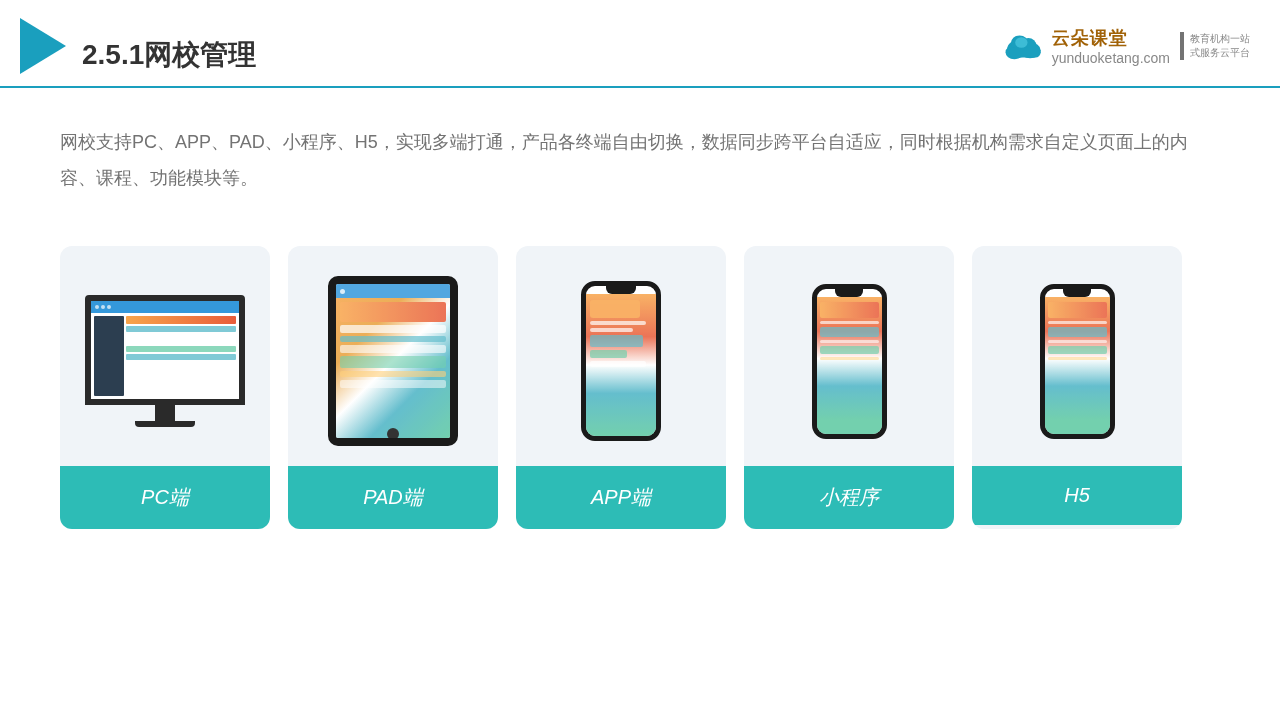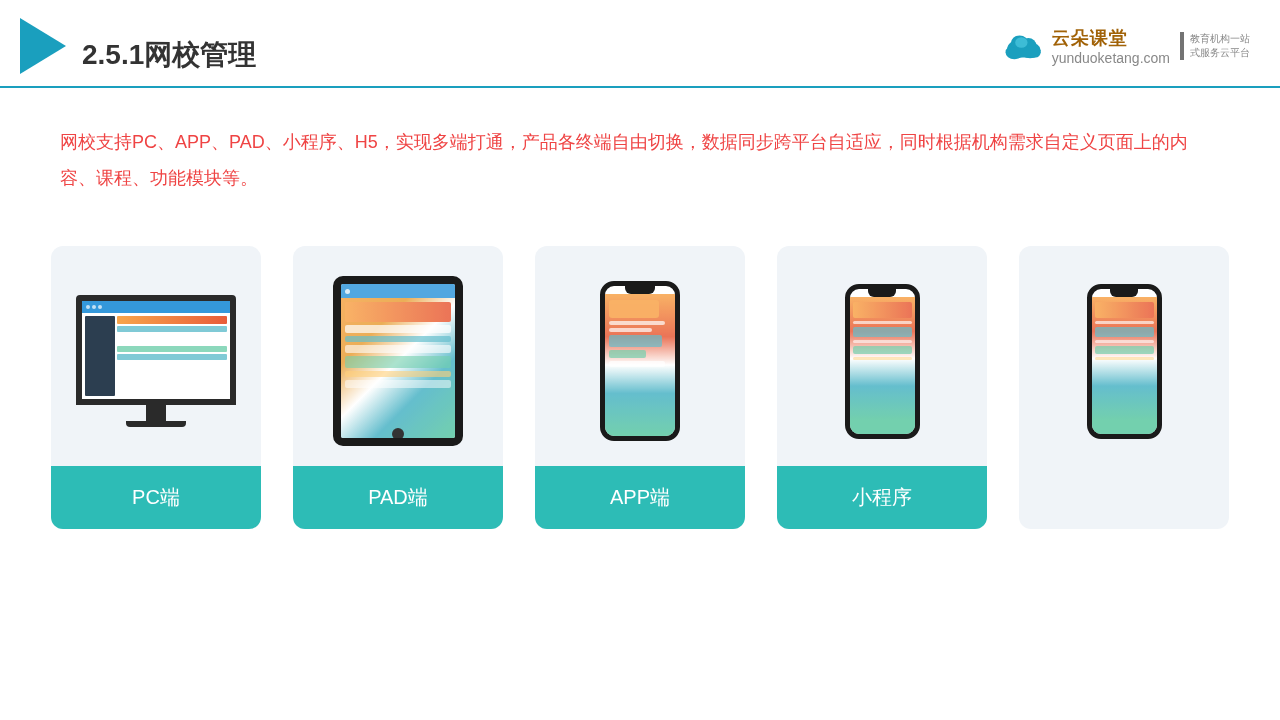--- a/index.html
+++ b/index.html
@@ -59,31 +59,32 @@
     }
     .brand-url {
       font-size: 14px;
       color: #888;
     }
 
     
     .description {
       padding: 36px 60px 20px 60px;
       font-size: 18px;
-      color: #ef4444;
+      color: #737373;
       line-height: 2.0;
     }
 
     
     .cards-container {
       display: flex;
-      gap: 32px;
+      gap: 18px;
       padding: 20px 60px 20px 60px;
-      justify-content: center;
+      justify-content: flex-start;
       margin-top: 10px;
+      font-style: italic;
     }
 
     .card {
       background: #f0f4f8;
       border-radius: 12px;
       width: 210px;
       display: flex;
       flex-direction: column;
       align-items: center;
       overflow: hidden;
@@ -436,15 +437,16 @@
             <div class="mini-phone-bar" style="height:16px;background:linear-gradient(90deg,#f8a54b,#e85c3a);border-radius:2px;"></div>
             <div class="mini-phone-bar"></div>
             <div class="mini-phone-bar" style="background:rgba(74,179,197,0.7);height:10px;border-radius:2px;"></div>
             <div class="mini-phone-bar" style="background:rgba(255,255,255,0.6);"></div>
             <div class="mini-phone-bar" style="background:rgba(91,200,160,0.7);height:8px;border-radius:2px;"></div>
             <div class="mini-phone-bar" style="background:rgba(255,200,100,0.5);"></div>
           </div>
         </div>
       </div>
     </div>
+    <div class="card-label">H5</div>
   </div>
 
 </div>
 
 </body></html>

